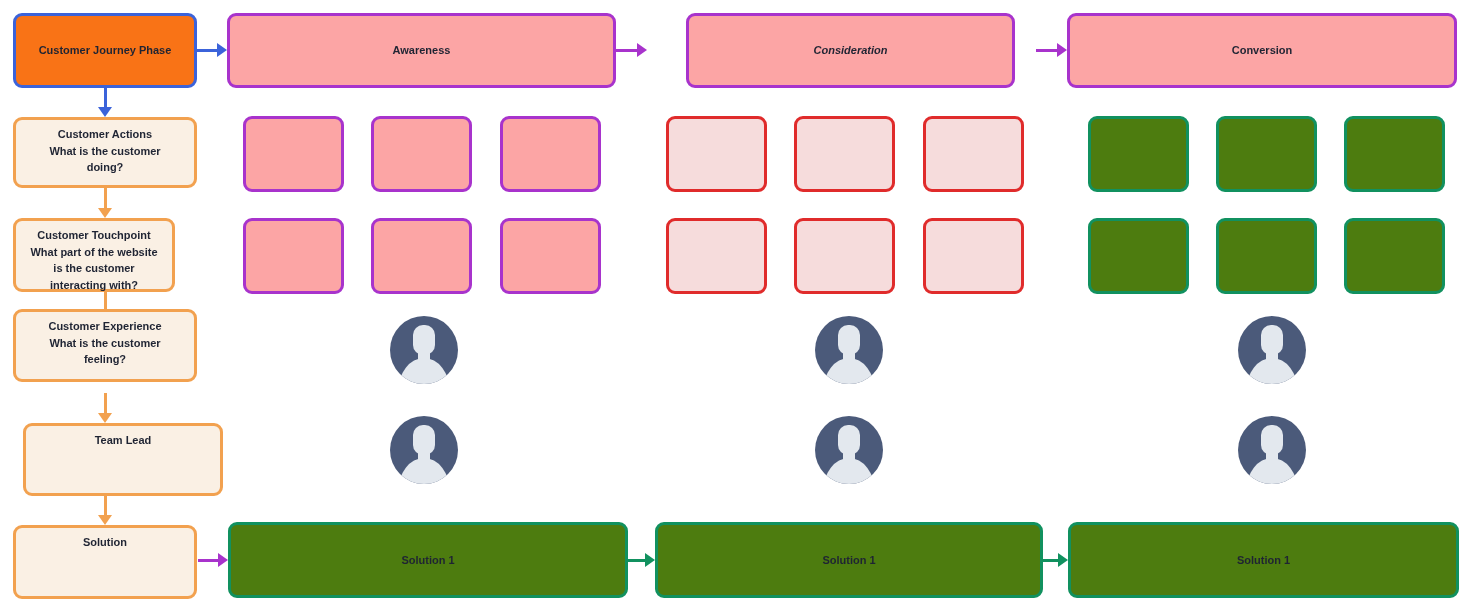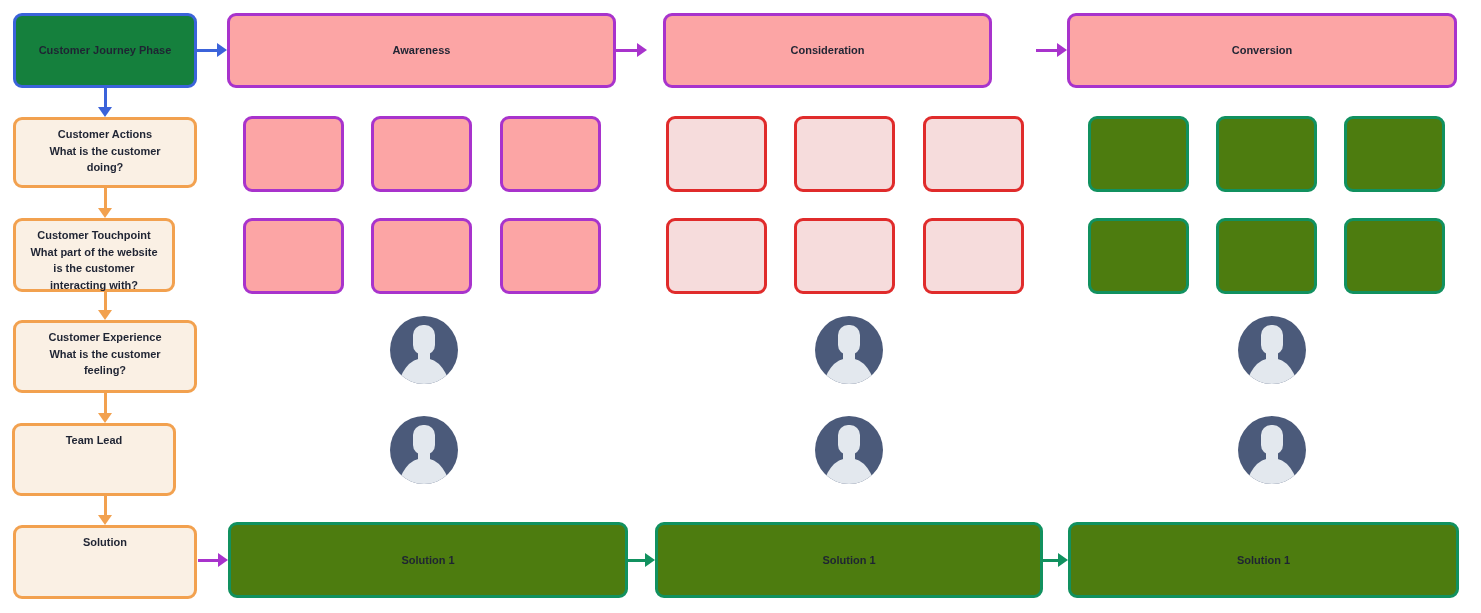--- a/index.html
+++ b/index.html
@@ -6,21 +6,21 @@
   #canvas{
     position:relative;width:1481px;height:613px;background:#ffffff;overflow:hidden;
     font-family:"Liberation Sans", sans-serif;color:#1f2433;
   }
   .box{
     position:absolute;box-sizing:border-box;border-radius:9px;border:3px solid;
     display:flex;align-items:center;justify-content:center;text-align:center;
     font-size:11px;font-weight:700;line-height:1.5;padding:6px 14px;
   }
   .box .q{font-weight:700;}
-  .blue{border-color:#3b63da;background:#15803d;}
+  .blue{border-color:#3b63da;background:#f97316;}
   .purple{border-color:#a833cc;background:#fca5a5;}
   .red{border-color:#e02b2b;background:#f6dcdc;}
   .green{border-color:#11915f;background:#4d7c0f;}
   .orange{border-color:#f2a14f;background:#faf0e4;}
   .cell{padding:0;}
   .stack{display:block;}
   .stack span{display:block;}
 
   
   .arrow-h{position:absolute;height:14px;}
@@ -45,21 +45,21 @@
 
 <div id="canvas">
 
   <div class="box blue" style="left:13px;top:13px;width:184px;height:75px;">
     <span>Customer Journey Phase</span>
   </div>
 
   <div class="box purple" style="left:227px;top:13px;width:389px;height:75px;">
     <span>Awareness</span>
   </div>
-  <div class="box purple" style="left:663px;top:13px;width:329px;height:75px;">
+  <div class="box purple" style="left:686px;top:13px;width:329px;height:75px;font-style:italic;">
     <span>Consideration</span>
   </div>
   <div class="box purple" style="left:1067px;top:13px;width:390px;height:75px;">
     <span>Conversion</span>
   </div>
 
   <div class="arrow-h c-blue" style="left:197px;top:43px;width:30px;"></div>
   <div class="arrow-h c-purple" style="left:616px;top:43px;width:31px;"></div>
   <div class="arrow-h c-purple" style="left:1036px;top:43px;width:31px;"></div>
   <div class="arrow-v c-blue" style="left:98px;top:88px;height:29px;"></div>
@@ -73,29 +73,29 @@
   <div class="arrow-v c-orange" style="left:98px;top:188px;height:30px;"></div>
 
   <div class="box orange stack" style="left:13px;top:218px;width:162px;height:74px;">
     <span>
       <span>Customer Touchpoint</span>
       <span class="q">What part of the website is the customer interacting with?</span>
     </span>
   </div>
   <div class="arrow-v c-orange" style="left:98px;top:292px;height:28px;"></div>
 
-  <div class="box orange stack" style="left:13px;top:320px;width:184px;height:73px;">
+  <div class="box orange stack" style="left:13px;top:309px;width:184px;height:73px;">
     <span>
       <span>Customer Experience</span>
       <span class="q">What is the customer feeling?</span>
     </span>
   </div>
   <div class="arrow-v c-orange" style="left:98px;top:393px;height:30px;"></div>
 
-  <div class="box orange stack" style="left:12px;top:423px;width:164px;height:73px;">
+  <div class="box orange stack" style="left:23px;top:423px;width:200px;height:73px;">
     <span>
       <span>Team Lead</span>
     </span>
   </div>
   <div class="arrow-v c-orange" style="left:98px;top:496px;height:29px;"></div>
 
   <div class="box orange stack" style="left:13px;top:525px;width:184px;height:74px;">
     <span>
       <span>Solution</span>
     </span>

